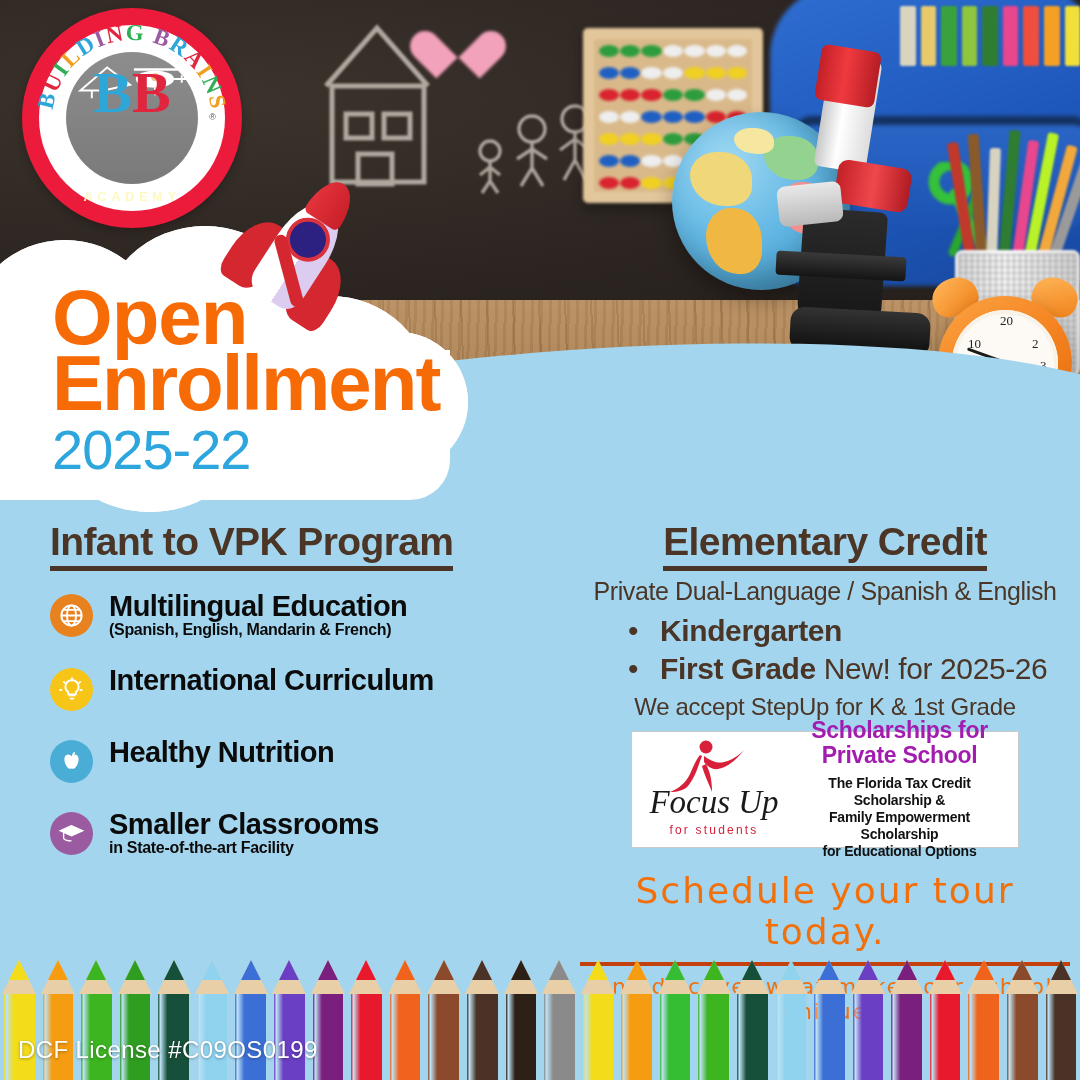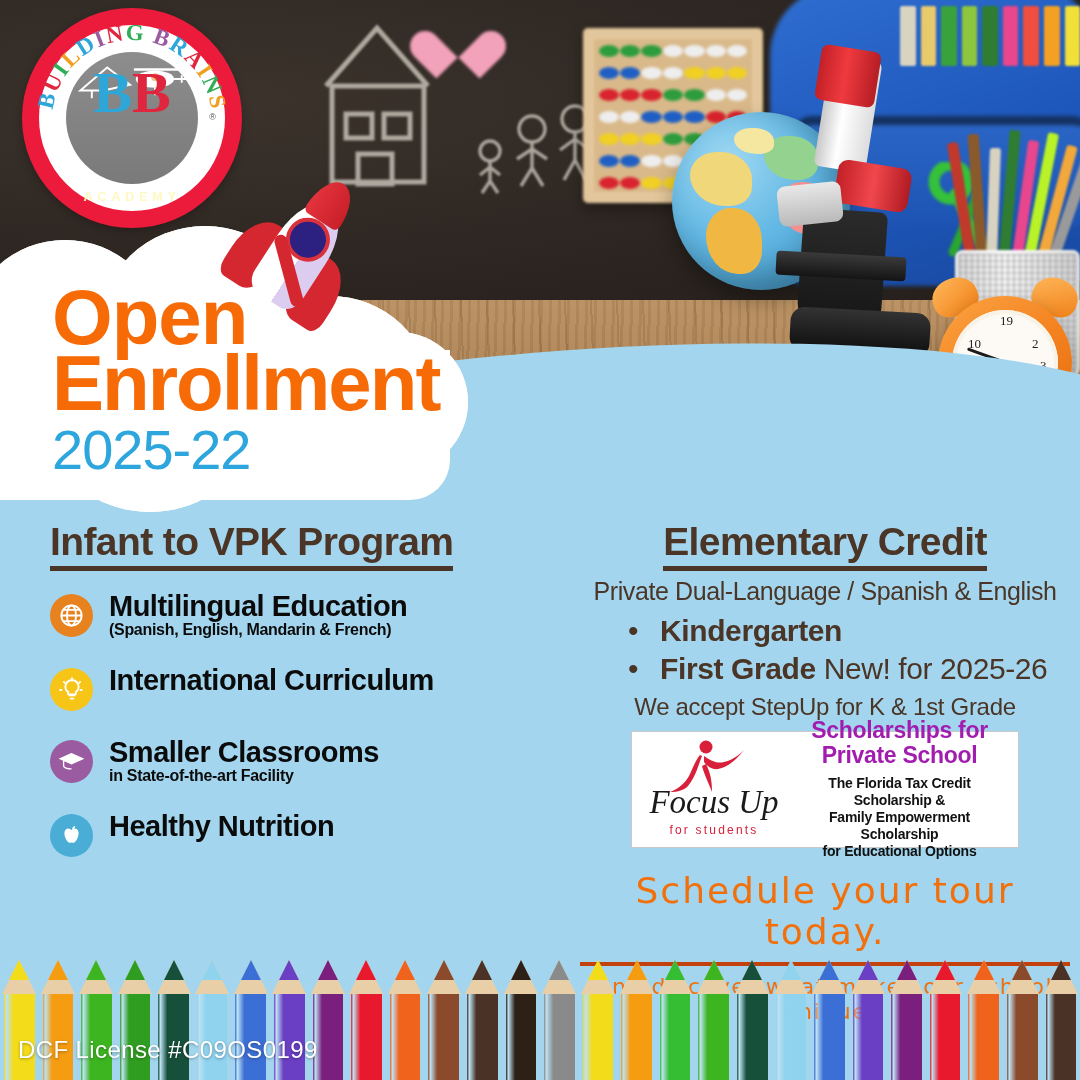--- a/index.html
+++ b/index.html
@@ -477,21 +477,21 @@
     <div class="chalkstick" style="left:722px; top:428px; width:88px; transform:rotate(-3deg)"></div>
     <div class="clip" style="left:430px; top:428px; border:4px solid #e03a3a; transform:rotate(-7deg)"></div>
     <div class="clip" style="left:500px; top:436px; border:4px solid #ef92ae; transform:rotate(-4deg)"></div>
     <div class="clip" style="left:462px; top:452px; border:4px solid #f1d62c; transform:rotate(-6deg)"></div>
 
     <div class="clock">
       <div class="bell l"></div>
         <div class="bell r"></div>
       <div class="body"></div>
       <div class="face">
-        <span class="num" style="left:48px; top:3px;">19</span>
+        <span class="num" style="left:48px; top:3px;">20</span>
         <span class="num" style="left:80px; top:26px;">2</span>
         <span class="num" style="left:88px; top:48px;">3</span>
         <span class="num" style="left:80px; top:70px;">4</span>
         <span class="num" style="left:48px; top:86px;">6</span>
         <span class="num" style="left:18px; top:70px;">8</span>
         <span class="num" style="left:10px; top:48px;">9</span>
         <span class="num" style="left:16px; top:26px;">10</span>
         <div class="hand" style="left:53px; top:51px; width:34px; height:4px; transform:rotate(30deg)"></div>
         <div class="hand" style="left:53px; top:51px; width:40px; height:3px; transform:rotate(200deg)"></div>
       </div>
@@ -581,42 +581,42 @@
             <path d="M12 3a6 6 0 0 0-3.5 10.9V16h7v-2.1A6 6 0 0 0 12 3z"></path>
           <path d="M12 1v1.2M4.5 4.5l.9.9M1 12h1.2M19.8 12H21M18.6 5.4l.9-.9" stroke-linecap="round"></path>
         </svg>
       </div>
       <div class="ft">
           <div class="t1">International Curriculum</div>
         </div>
     </div>
 
     <div class="feat" style="margin-top:26px">
+      <div class="ic" style="background:#4aadd6">
+        <svg width="25" height="25" viewBox="0 0 24 24" fill="#fff">
+          <path d="M12 7c-1-1.6-3.3-2.4-5 -1.2C5 7.2 4.6 10.5 6 14c1 2.6 2.6 5 4 5 .7 0 1.3-.4 2-.4s1.3.4 2 .4c1.4 0 3-2.4 4-5 1.4-3.5 1-6.8-1-8.2-1.7-1.2-4-.4-5 1.2z"></path>
+          <path d="M12.4 6.2c.2-2 1.6-3.2 3-3.4.2 1.9-1 3.2-3 3.4z"></path>
+        </svg>
+      </div>
+      <div class="ft">
+          <div class="t1">Healthy Nutrition</div>
+        </div>
+    </div>
+
+    <div class="feat" style="margin-top:26px">
       <div class="ic" style="background:#9b5ba0">
         <svg width="27" height="27" viewBox="0 0 24 24" fill="#fff" stroke="#fff" stroke-width="1.2">
           <path d="M12 5 2 9.5 12 14l10-4.5L12 5z"></path>
             <path d="M5 11.5V16c0 1.4 3.1 2.6 7 2.6" fill="none"></path>
         </svg>
       </div>
       <div class="ft">
         <div class="t1">Smaller Classrooms</div>
         <div class="t2">in State-of-the-art Facility</div>
       </div>
-    </div>
-
-    <div class="feat" style="margin-top:26px">
-      <div class="ic" style="background:#4aadd6">
-        <svg width="25" height="25" viewBox="0 0 24 24" fill="#fff">
-          <path d="M12 7c-1-1.6-3.3-2.4-5 -1.2C5 7.2 4.6 10.5 6 14c1 2.6 2.6 5 4 5 .7 0 1.3-.4 2-.4s1.3.4 2 .4c1.4 0 3-2.4 4-5 1.4-3.5 1-6.8-1-8.2-1.7-1.2-4-.4-5 1.2z"></path>
-          <path d="M12.4 6.2c.2-2 1.6-3.2 3-3.4.2 1.9-1 3.2-3 3.4z"></path>
-        </svg>
-      </div>
-      <div class="ft">
-          <div class="t1">Healthy Nutrition</div>
-        </div>
     </div>
 
   </div>
 
   <div class="colR">
     <div class="sec-title">Elementary Credit</div>
     <div class="sub">Private Dual-Language / Spanish &amp; English</div>
 
     <ul class="bullets">
       <li>

